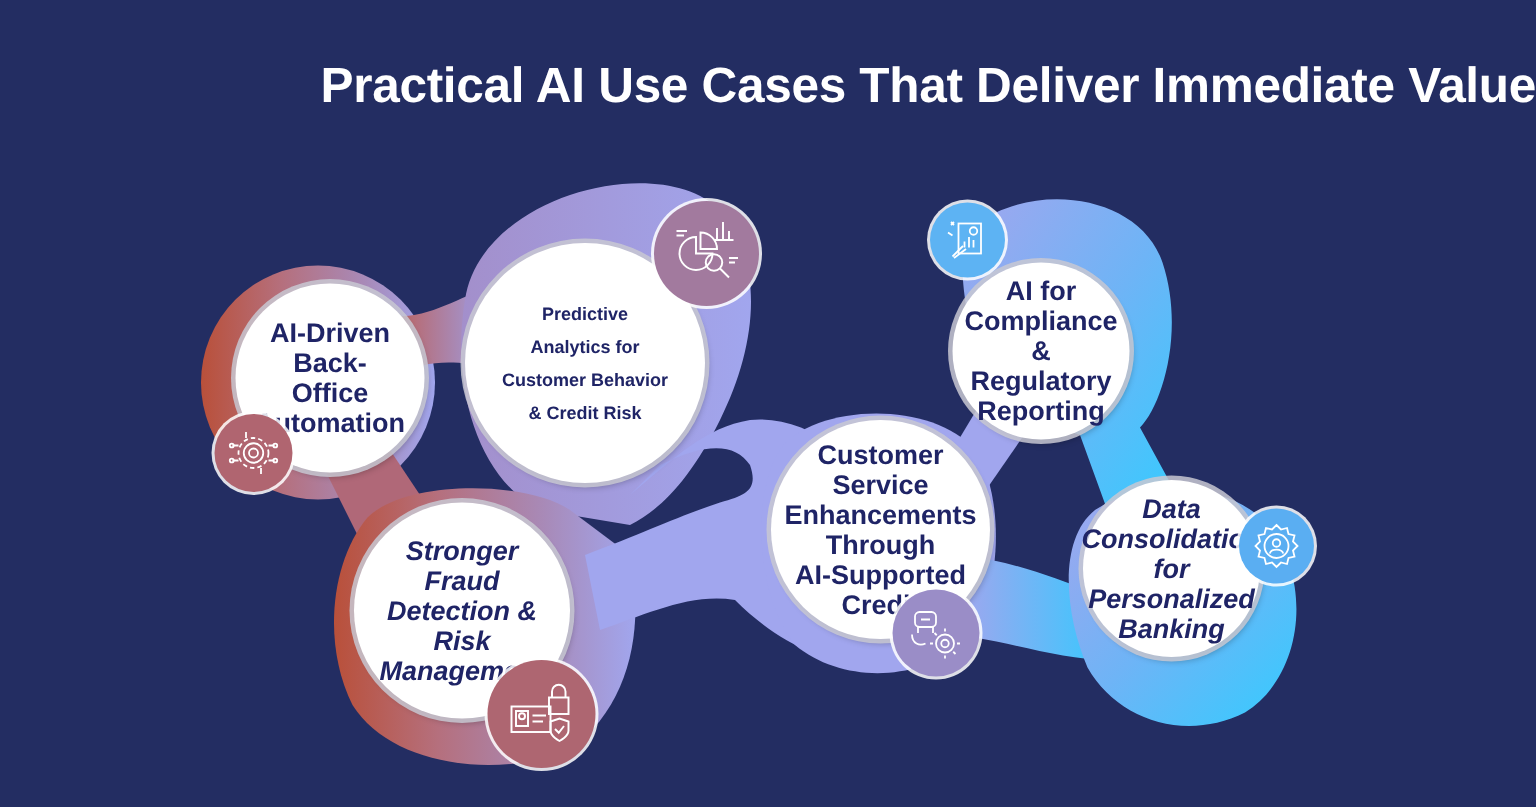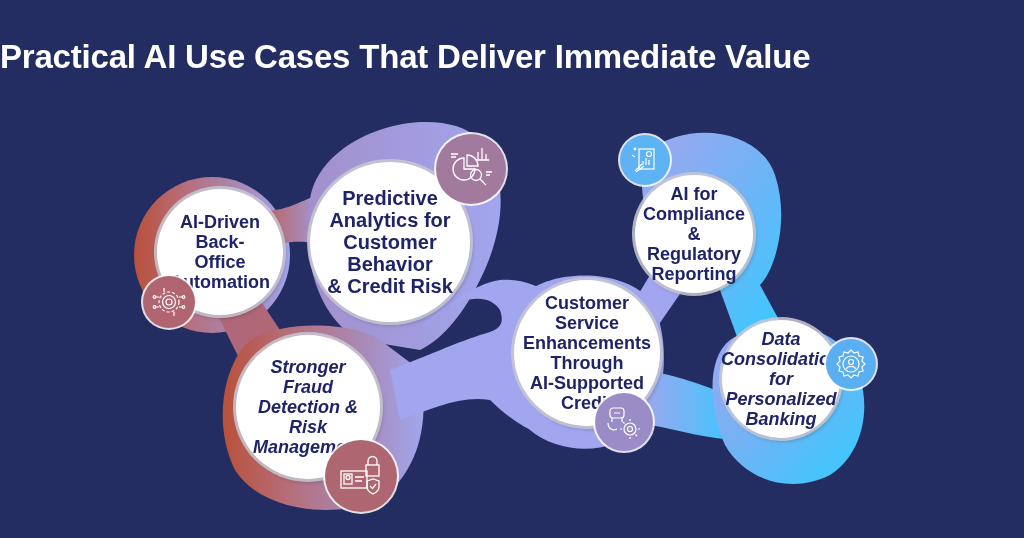--- a/index.html
+++ b/index.html
@@ -4,34 +4,34 @@
 <style>
   html, body { margin: 0; padding: 0; }
   body {
     width: 1024px; height: 538px; overflow: hidden;
     background: #232d62;
     font-family: "Liberation Sans", "DejaVu Sans", sans-serif;
     position: relative;
   }
   .title {
     position: absolute; left: 0; right: 0; top: 38px;
-    text-align: left; color: #ffffff;
+    text-align: right; color: #ffffff;
     font-size: 33px; font-weight: bold; letter-spacing: -0.2px;
   }
   svg.bg { position: absolute; left: 0; top: 0; }
   .node {
     position: absolute; border-radius: 50%;
     background: #ffffff;
     box-shadow: 0 0 0 3px rgba(200,200,210,0.85), 2px 3px 4px rgba(0,0,0,0.25);
     display: flex; align-items: center; justify-content: center;
     text-align: center; color: #1f2466;
     font-weight: bold; font-size: 18px; line-height: 20px;
     box-sizing: border-box; padding: 0 14px;
   }
-  .node.big { font-size: 20px; line-height: 22px; }
+  .node.big { font-size: 12px; line-height: 22px; }
   .node span { white-space: pre-line; display: block; }
   .badge {
     position: absolute; border-radius: 50%;
     box-shadow: 0 0 0 2px rgba(255,255,255,0.85);
     display: flex; align-items: center; justify-content: center;
   }
   .badge svg { display: block; }
 </style>
 </head>
 <body>

